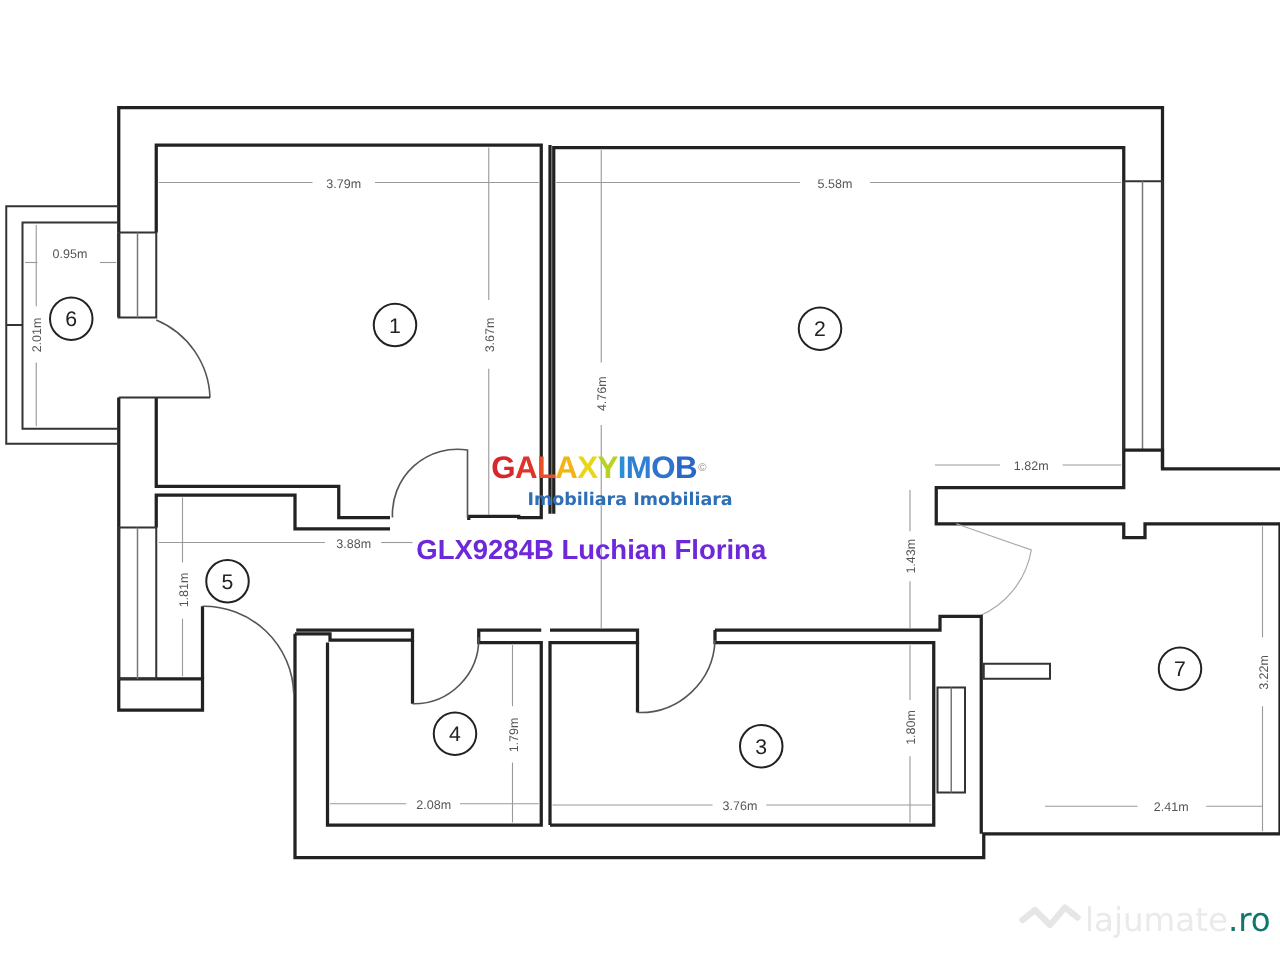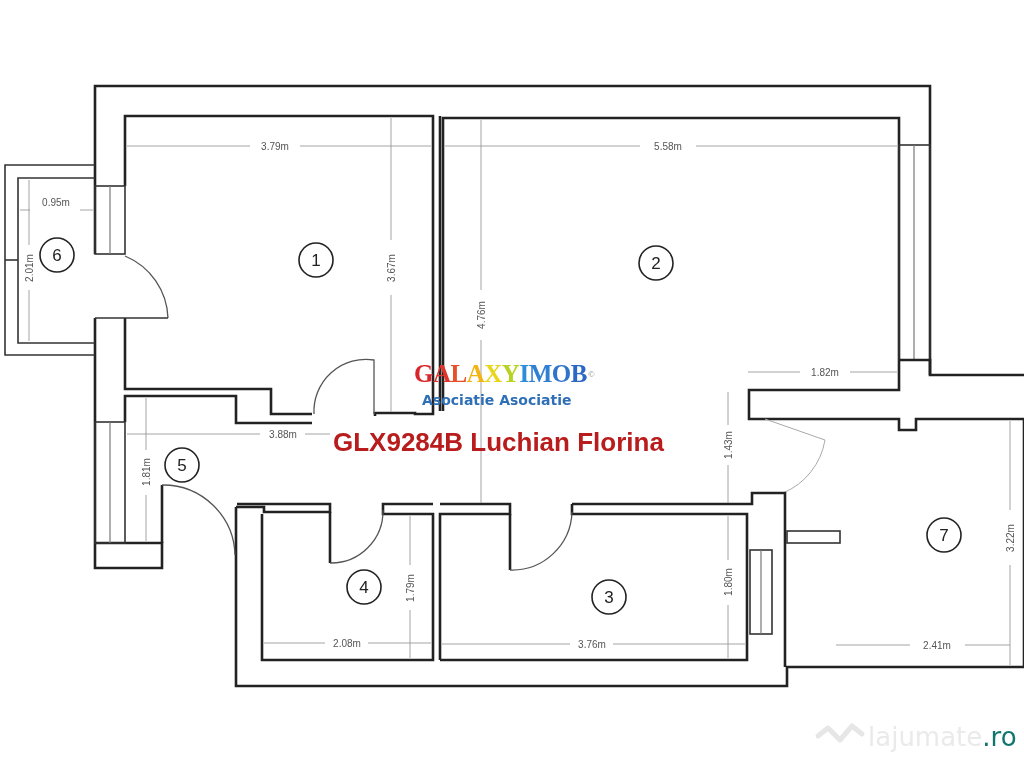--- a/index.html
+++ b/index.html
@@ -7,25 +7,25 @@
   svg{position:absolute;left:0;top:0;}
   .wall{fill:none;stroke:#222;stroke-width:2.6;stroke-linejoin:miter;}
   .thin{fill:none;stroke:#333;stroke-width:1.6;}
   .win{fill:none;stroke:#777;stroke-width:1.2;}
   .dim{stroke:#9a9a9a;stroke-width:0.9;fill:none;}
   .door{fill:none;stroke:#555;stroke-width:1.3;}
   .doorlight{fill:none;stroke:#aaa;stroke-width:1;}
   .dimtxt{font-family:"Liberation Sans",sans-serif;font-size:10px;fill:#555;}
   .roomcircle{fill:#fff;stroke:#222;stroke-width:1.6;}
   .roomnum{font-family:"Liberation Sans",sans-serif;font-size:17px;fill:#222;}
-  .brand{position:absolute;left:414px;top:360px;font-family:Liberation Serif, serif;font-weight:bold;font-size:25px;letter-spacing:-0.5px;white-space:nowrap;line-height:28px;}
+  .brand{position:absolute;left:393px;top:360px;font-family:Liberation Sans, sans-serif;font-weight:bold;font-size:25px;letter-spacing:-0.5px;white-space:nowrap;line-height:28px;}
   .brand span{display:inline-block;}
   .copy{font-size:9px;color:#888;vertical-align:top;margin-left:1px;font-weight:normal;}
   .assoc{position:absolute;left:422px;top:392px;font-family:"DejaVu Sans",sans-serif;font-weight:bold;font-size:14px;color:#2e6fb6;white-space:nowrap;}
-  .agent{position:absolute;left:333px;top:427px;font-family:"Liberation Sans",sans-serif;font-weight:bold;font-size:26px;color:#b91c1c;white-space:nowrap;}
+  .agent{position:absolute;left:333px;top:427px;font-family:"Liberation Sans",sans-serif;font-weight:bold;font-size:22px;color:#6d28d9;white-space:nowrap;}
   .wm{position:absolute;left:815px;top:722px;font-family:"DejaVu Sans",sans-serif;font-size:26px;color:#eaeaea;white-space:nowrap;letter-spacing:0px;}
   .wm .tld{color:#0f766e;}
 </style>
 </head>
 <body>
 
 <svg width="1024" height="768" viewBox="0 0 1024 768">
 
   <g>
 
@@ -199,16 +199,16 @@
   </g>
 
   <g>
     <path d="M818,736 L828,728 L840,740 L852,726 L862,734" fill="none" stroke="#e6e6e6" stroke-width="5" stroke-linejoin="round" stroke-linecap="round"></path>
   </g>
 </svg>
 
 <div class="brand">
   <span style="color:#d9262c">G</span><span style="color:#e0332a">A</span><span style="color:#e8502a">L</span><span style="color:#f2b515">A</span><span style="color:#e9d51a">X</span><span style="color:#b7d21f">Y</span><span style="color:#2a8fd8">I</span><span style="color:#2f7fd4">M</span><span style="color:#2f73cc">O</span><span style="color:#2b67c4">B</span><span class="copy">©</span>
 </div>
-<div class="assoc">Asociatie Asociatie</div>
+<div class="assoc">Imobiliara Imobiliara</div>
 <div class="agent">GLX9284B Luchian Florina</div>
 
 <div class="wm" style="left:868px"><span>lajumate</span><span class="tld">.ro</span></div>
 
 </body></html>

